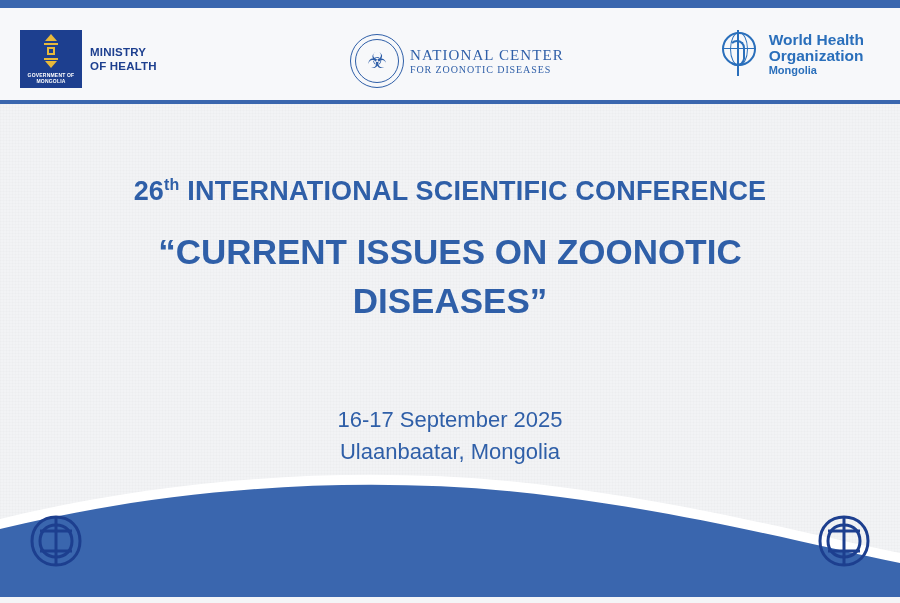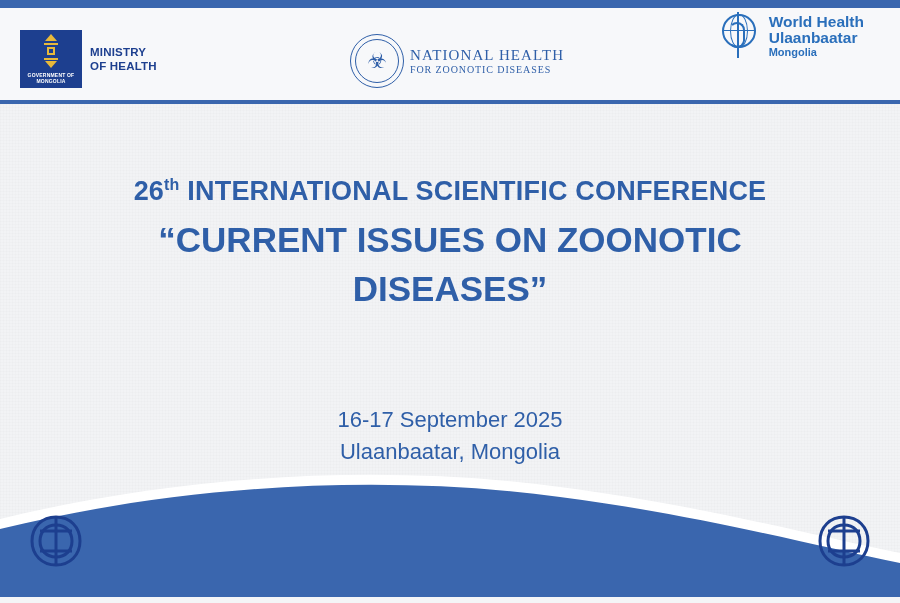--- a/index.html
+++ b/index.html
@@ -141,21 +141,21 @@
     font-family: "Liberation Serif", serif;
   }
   .nczd-line2 {
     font-size: 10px;
     letter-spacing: .9px;
     font-family: Liberation Serif, serif;
   }
 
   .logo-who {
     position: absolute;
-    top: 4px; right: 36px;
+    top: 22px; right: 36px;
     display: flex;
     align-items: flex-start;
     gap: 7px;
   }
   .who-emblem {
     width: 46px; height: 46px;
     position: relative;
   }
   .who-emblem .globe {
     position: absolute;
@@ -231,21 +231,21 @@
     font-size: 27px;
     color: #2f5fa8;
     font-weight: bold;
     letter-spacing: .2px;
   }
   .conf-line sup {
     font-size: 16px;
     vertical-align: super;
   }
   .conf-title {
-    margin-top: 8px;
+    margin-top: 20px;
     font-size: 35px;
     color: #2f5fa8;
     font-weight: bold;
     line-height: 49px;
     padding: 0 64px;
   }
 
   .date-block {
     position: absolute;
     top: 300px; left: 0;
@@ -294,34 +294,34 @@
         <div>MINISTRY</div>
         <div>OF HEALTH</div>
       </div>
     </div>
 
     <div class="logo-nczd">
       <div class="nczd-seal">
         <div class="bio">☣</div>
       </div>
       <div class="nczd-text">
-        <div class="nczd-line1">NATIONAL HEALTH</div>
+        <div class="nczd-line1">NATIONAL CENTER</div>
         <div class="nczd-line2">FOR ZOONOTIC DISEASES</div>
       </div>
     </div>
 
     <div class="logo-who">
       <div class="who-emblem">
         <div class="globe"></div>
         <div class="rod"></div>
         <div class="snake"></div>
       </div>
       <div class="who-text-block">
         <div class="who-name">World Health</div>
-        <div class="who-name">Ulaanbaatar</div>
+        <div class="who-name">Organization</div>
         <div class="who-country">Mongolia</div>
       </div>
     </div>
 
   </div>
   <div class="header-rule"></div>
 
   <div class="body-area">
 
     <div class="title-block">

